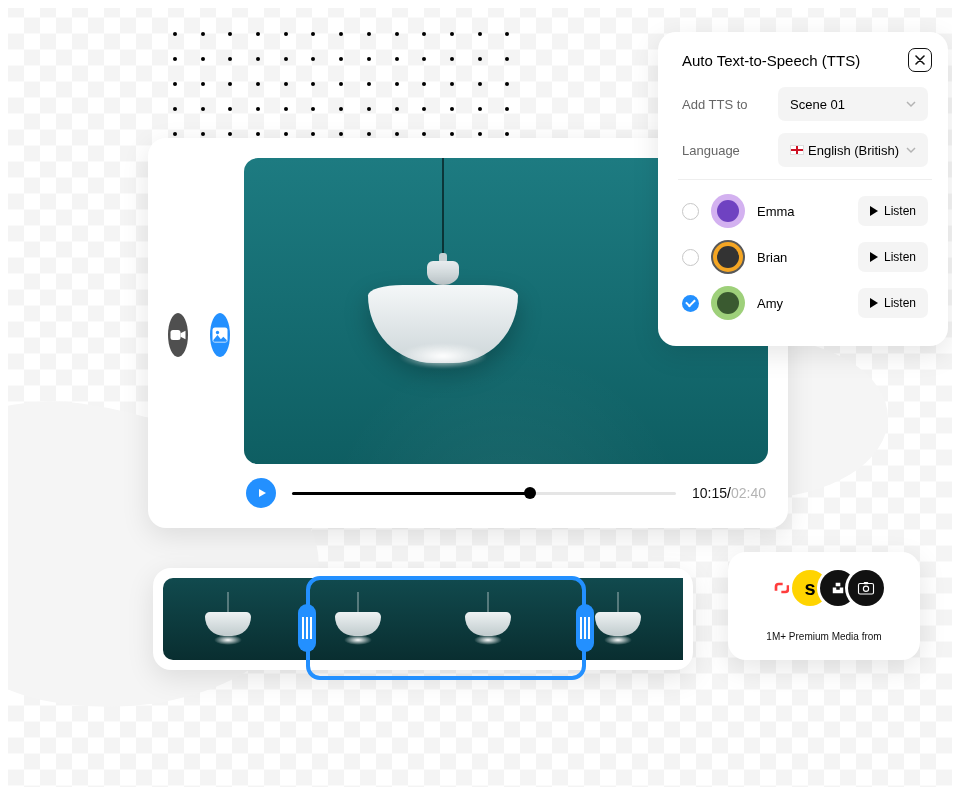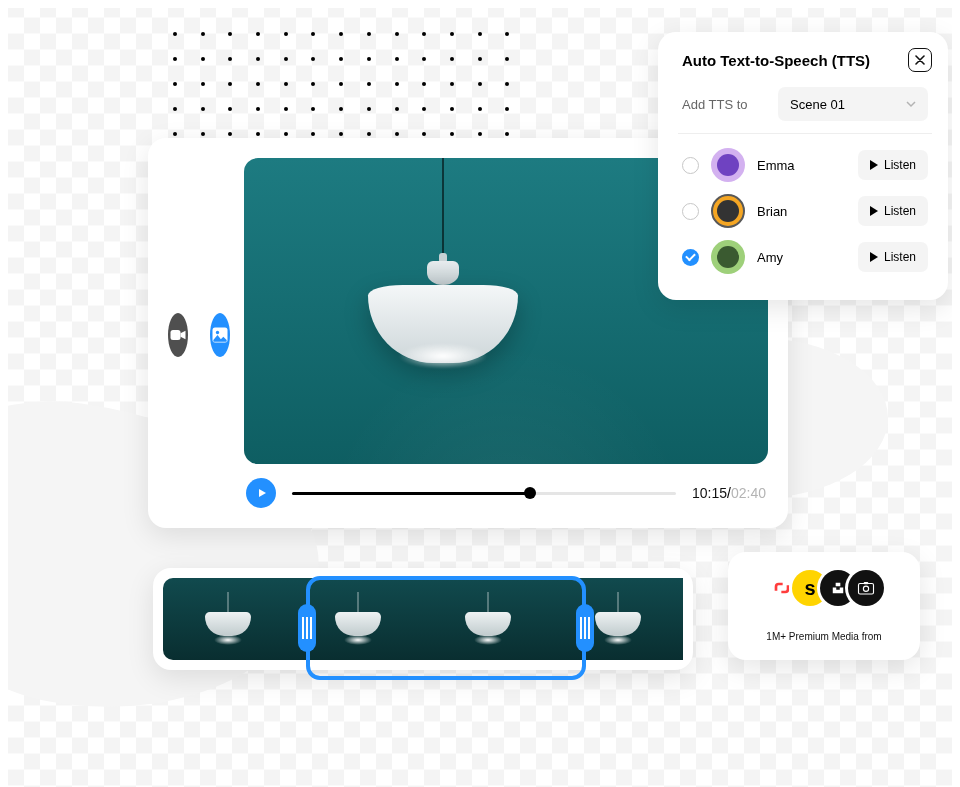--- a/index.html
+++ b/index.html
@@ -61,21 +61,21 @@
   .play svg { margin-left:2px; }
   .track { flex:1; height:3px; background:#e5e5e5; position:relative; border-radius:2px;}
   .track .fill { position:absolute; height:100%; background:#000; border-radius:2px; }
   .track .knob { position:absolute; top:50%; width:12px; height:12px; background:#000; border-radius:50%;
     transform:translate(-50%,-50%); }
   .time .elapsed { color:#111; }
   .time .total { color:#b4b4b4; }
 
   
   .tts { position:absolute; left:650px; top:24px; width:290px; padding:20px 20px 14px 24px; font-size:14px;}
-  .tts h3{ margin:0 0 18px; font-size:15px; font-weight:700;}
+  .tts h3{ margin:0 0 18px; font-size:15px; font-weight:400;}
   .close { position:absolute; right:16px; top:16px; width:24px; height:24px; border-radius:7px;
     border:1.5px solid #111; display:grid; place-items:center; font-size:14px; line-height:0;}
   .row { display:flex; align-items:center; justify-content:space-between; margin-bottom:12px; }
   .row .lbl { color:#666; font-size:13px;}
   .sel { width:150px; height:34px; border-radius:7px; background:#f4f4f4; display:flex; align-items:center;
     justify-content:space-between; padding:0 12px; font-size:13px; }
   .chev { width:10px; height:10px; opacity:.45; }
   .flag { width:14px; height:10px; position:relative; display:inline-block; margin-right:4px;
     background:#fff; border:1px solid #ddd;}
   .flag::before, .flag::after{ content:""; position:absolute; background:#ce1124;}
@@ -317,20 +317,29 @@
     <div class="row">
       <span class="lbl">Add TTS to</span>
       <div class="sel">
         <span>Scene 01</span>
         <svg class="chev" viewBox="0 0 10 10">
             <path d="M1 3l4 4 4-4" stroke="#666" stroke-width="1.5" fill="none"></path>
           </svg>
       </div>
     </div>
 
+    <div class="row">
+      <span class="lbl">Language</span>
+      <div class="sel">
+        <span><span class="flag"></span><span>English (British)</span></span>
+        <svg class="chev" viewBox="0 0 10 10">
+            <path d="M1 3l4 4 4-4" stroke="#666" stroke-width="1.5" fill="none"></path>
+          </svg>
+      </div>
+    </div>
 
     <div class="hr"></div>
 
     <div id="voices">
         <div class="voice">
           <span class="radio "></span>
           <span class="avatar purple">
             <span class="avatar-inner"></span>
           </span>
           <span class="name">Emma</span>

